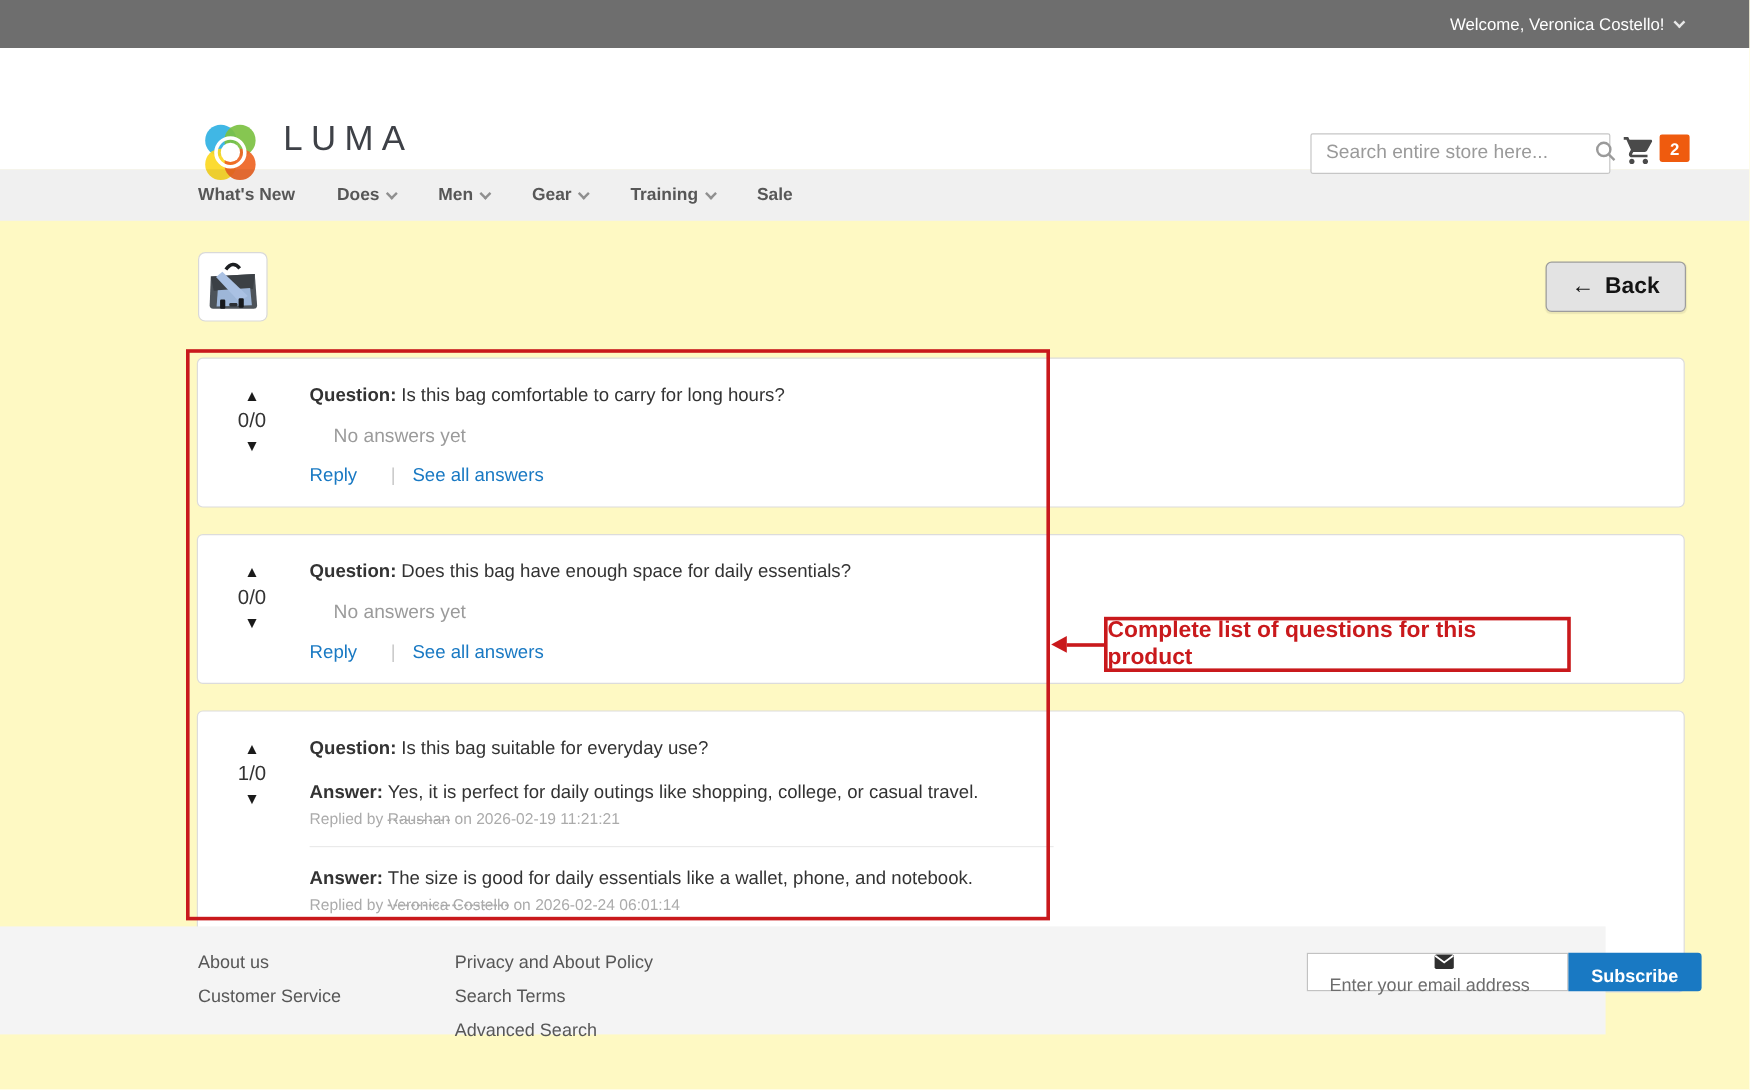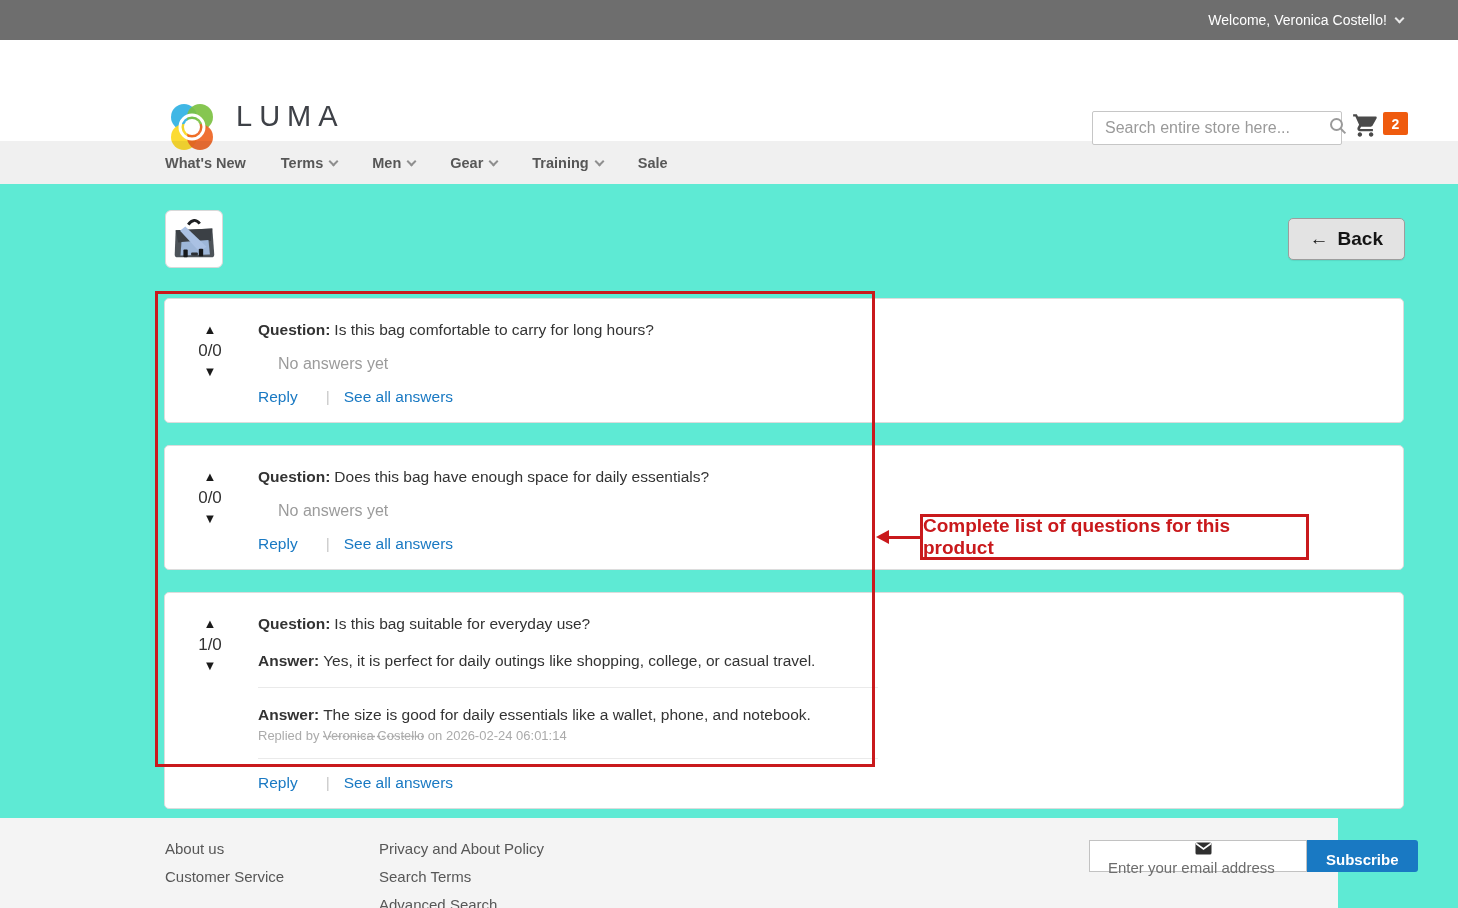--- a/index.html
+++ b/index.html
@@ -1,19 +1,19 @@
 <!DOCTYPE html>
 <html><head>
 <meta charset="utf-8">
 <style>
   * { margin:0; padding:0; box-sizing:border-box; }
   body { background:#fff; }
   .screen {
     position:relative; width:1458px; height:908px; overflow:hidden;
-    background:#5eead4; font-family:"Liberation Sans", sans-serif; color:#333;
+    background:#fef9c3; font-family:"Liberation Sans", sans-serif; color:#333;
   }
 
   
   .topbar {
     height:40px; background:#6e6e6e; display:flex; align-items:center;
     justify-content:flex-end; padding-right:55px;
   }
   .topbar-welcome { color:#fff; font-size:14px; display:flex; align-items:center; gap:9px; cursor:pointer; }
   .chev { width:7px; height:7px; border-right:2px solid #e8e8e8; border-bottom:2px solid #e8e8e8;
     transform:rotate(45deg); margin-top:-4px; }
@@ -77,21 +77,21 @@
     border:3px solid #c9191c; pointer-events:none; }
   .callout-box { position:absolute; left:920px; top:514px; width:389px; height:46px;
     border:3px solid #c9191c; display:flex; align-items:center; justify-content:center;
     color:#c9191c; font-size:19px; font-weight:700; background:#fff; }
   .callout-line { position:absolute; left:889px; top:536px; width:31px; height:3px; background:#c9191c; }
   .callout-head { position:absolute; left:876px; top:530px; width:0; height:0;
     border-top:7px solid transparent; border-bottom:7px solid transparent;
     border-right:13px solid #c9191c; }
 
   
-  .footer { position:absolute; left:0; top:818px; width:1338px; height:90px; background:#f4f4f4; }
+  .footer { position:absolute; left:0; top:772px; width:1338px; height:90px; background:#f4f4f4; }
   .f-col { position:absolute; top:23px; display:flex; flex-direction:column; gap:13px; }
   .f-col1 { left:165px; } .f-col2 { left:379px; }
   .f-link { font-size:15px; color:#575757; cursor:pointer; line-height:15px; }
   .newsletter { position:absolute; left:1089px; top:22px; display:flex; }
   .news-field { width:218px; height:32px; background:#fff; border:1px solid #c2c2c2;
     display:flex; align-items:center; padding-left:10px;flex-direction:column; }
   .news-field input { border:none; outline:none; flex:1; font-size:15px; color:#555;
     font-family:"Liberation Sans",sans-serif; background:transparent; padding-left:9px; }
   .news-field input::placeholder { color:#6d6d6d; }
   .subscribe-btn { height:32px; background:#1979c3; color:#fff; border:none;
@@ -145,21 +145,21 @@
       </span>
       <span class="cart-badge">2</span>
     </div>
   </div>
 
   <div class="nav">
     <div class="nav-item">
       <span>What's New</span>
     </div>
     <div class="nav-item">
-      <span>Terms</span>
+      <span>Does</span>
       <span class="chev"></span>
     </div>
     <div class="nav-item">
       <span>Men</span>
       <span class="chev"></span>
     </div>
     <div class="nav-item">
       <span>Gear</span>
       <span class="chev"></span>
     </div>
@@ -238,20 +238,26 @@
         <span class="vote-arrow">▼</span>
       </div>
       <div class="card-content">
         <div class="q-line">
           <span class="lbl-bold">Question:</span><span>Is this bag suitable for everyday use?</span>
         </div>
         <div class="answers-wrap">
           <div class="answer-block">
             <div class="answer-text">
               <span class="lbl-bold">Answer:</span><span>Yes, it is perfect for daily outings like shopping, college, or casual travel.</span>
+            </div>
+            <div class="replied-line">
+              <span>Replied by</span>
+              <span class="replied-author">Raushan</span>
+              <span>on</span>
+              <span>2026-02-19 11:21:21</span>
             </div>
           </div>
           <div class="a-divider"></div>
           <div class="answer-block">
             <div class="answer-text">
               <span class="lbl-bold">Answer:</span><span>The size is good for daily essentials like a wallet, phone, and notebook.</span>
             </div>
             <div class="replied-line">
               <span>Replied by</span>
               <span class="replied-author">Veronica Costello</span>

